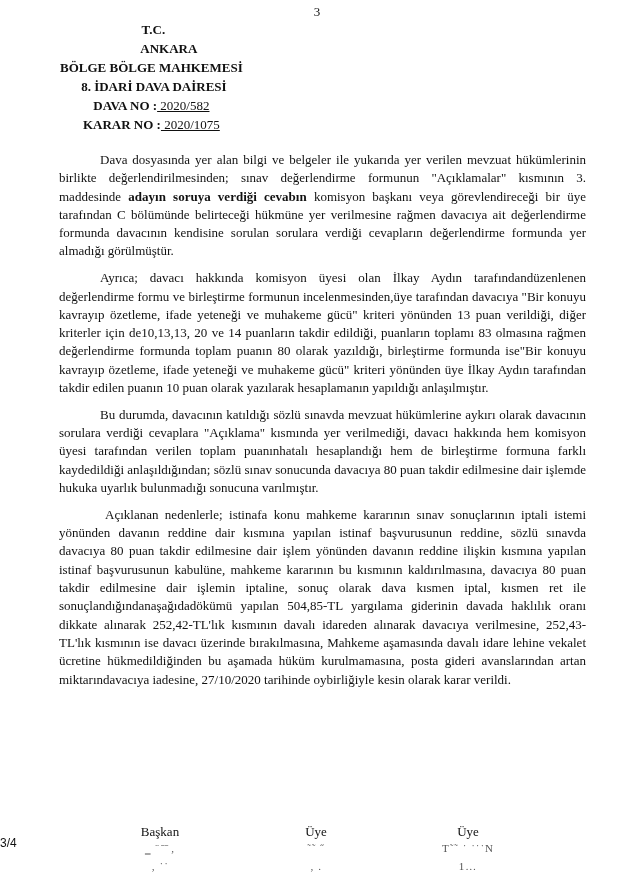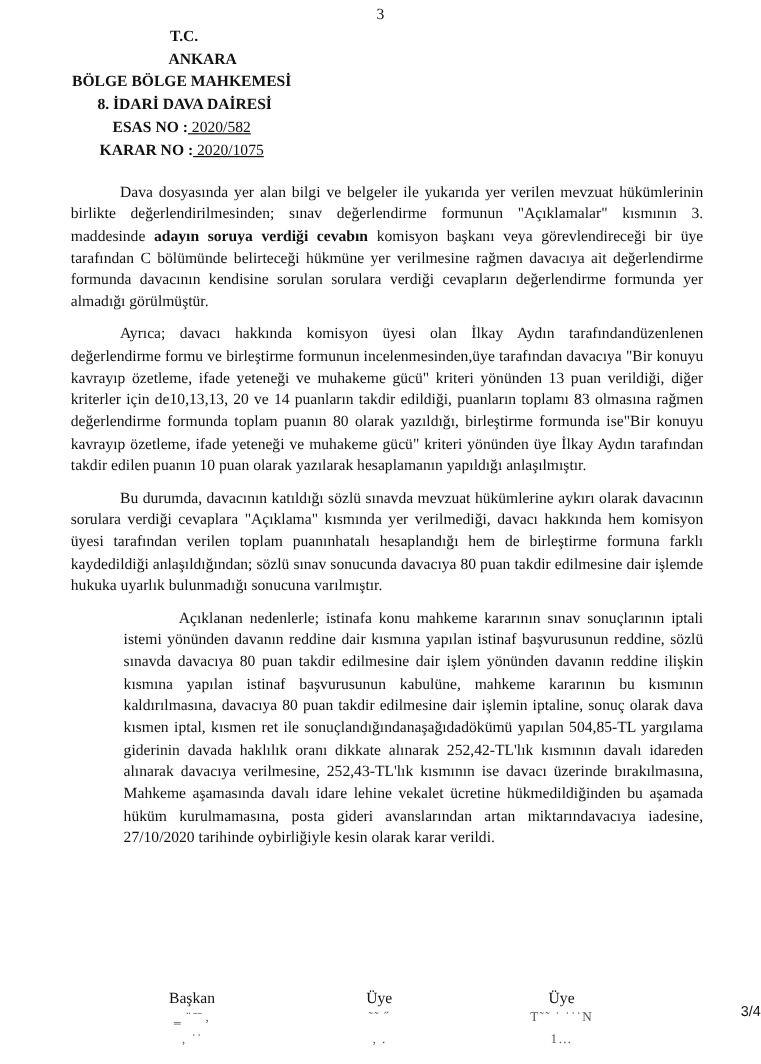--- a/index.html
+++ b/index.html
@@ -8,37 +8,37 @@
   .page-num-top { position: absolute; top: 4px; left: 0; width: 634px; text-align: center; font-size: 13px; }
   .header { position: absolute; left: 60px; top: 20px; font-size: 13px; line-height: 19px; font-weight: bold; text-align: center; }
   .header div { white-space: nowrap; }
   .h-tc { padding-left: 4px; }
   .h-ankara { padding-left: 35px; }
   .h-daire { padding-left: 5px; }
   .h-norm { font-weight: normal; text-decoration: underline; }
   .body { position: absolute; left: 59px; top: 151px; width: 527px; font-size: 13px; line-height: 18.3px; }
   .body p { margin: 0 0 8.5px 0; text-align: justify; }
   .body p.ind { text-indent: 41px; }
-  .body p.ind2 { text-indent: 46px; margin-left: 44px; }
+  .body p.ind2 { text-indent: 46px; }
   .sig { position: absolute; top: 824px; font-size: 13px; text-align: center; width: 120px; line-height: 16px; }
   .sig .title { display: block; }
   .redact { display: block; color: #555; font-size: 11px; letter-spacing: 1px; height: 18px; overflow: hidden; }
-  .page-num-bottom { position: absolute; top: 836px; left: 0; width: 634px; text-align: right; font-size: 12px; font-family: "Liberation Sans", sans-serif; }
+  .page-num-bottom { position: absolute; top: 836px; left: 0; width: 634px; text-align: left; font-size: 12px; font-family: "Liberation Sans", sans-serif; }
 </style>
 </head>
 <body>
 
 <div class="page-num-top">3</div>
 
 <div class="header">
   <div class="h-tc">T.C.</div>
   <div class="h-ankara">ANKARA</div>
   <div>BÖLGE BÖLGE MAHKEMESİ</div>
   <div class="h-daire">8. İDARİ DAVA DAİRESİ</div>
-  <div><span>ESAS NO :</span><span class="h-norm"> 2020/582</span></div>
+  <div><span>DAVA NO :</span><span class="h-norm"> 2020/582</span></div>
   <div><span>KARAR NO :</span><span class="h-norm"> 2020/1075</span></div>
 </div>
 
 <div class="body">
   <p class="ind"><span>Dava dosyasında yer alan bilgi ve belgeler ile yukarıda yer verilen mevzuat hükümlerinin birlikte değerlendirilmesinden; sınav değerlendirme formunun "Açıklamalar" kısmının 3. maddesinde </span><b>adayın soruya verdiği cevabın</b><span> komisyon başkanı veya görevlendireceği bir üye tarafından C bölümünde belirteceği hükmüne yer verilmesine rağmen davacıya ait değerlendirme formunda davacının kendisine sorulan sorulara verdiği cevapların değerlendirme formunda yer almadığı görülmüştür.</span></p>
   <p class="ind">Ayrıca; davacı hakkında komisyon üyesi olan İlkay Aydın tarafındandüzenlenen değerlendirme formu ve birleştirme formunun incelenmesinden,üye tarafından davacıya "Bir konuyu kavrayıp özetleme, ifade yeteneği ve muhakeme gücü" kriteri yönünden 13 puan verildiği, diğer kriterler için de10,13,13, 20 ve 14 puanların takdir edildiği, puanların toplamı 83 olmasına rağmen değerlendirme formunda toplam puanın 80 olarak yazıldığı, birleştirme formunda ise"Bir konuyu kavrayıp özetleme, ifade yeteneği ve muhakeme gücü" kriteri yönünden üye İlkay Aydın tarafından takdir edilen puanın 10 puan olarak yazılarak hesaplamanın yapıldığı anlaşılmıştır.</p>
   <p class="ind">Bu durumda, davacının katıldığı sözlü sınavda mevzuat hükümlerine aykırı olarak davacının sorulara verdiği cevaplara "Açıklama" kısmında yer verilmediği, davacı hakkında hem komisyon üyesi tarafından verilen toplam puanınhatalı hesaplandığı hem de birleştirme formuna farklı kaydedildiği anlaşıldığından; sözlü sınav sonucunda davacıya 80 puan takdir edilmesine dair işlemde hukuka uyarlık bulunmadığı sonucuna varılmıştır.</p>
   <p class="ind2">Açıklanan nedenlerle; istinafa konu mahkeme kararının sınav sonuçlarının iptali istemi yönünden davanın reddine dair kısmına yapılan istinaf başvurusunun reddine, sözlü sınavda davacıya 80 puan takdir edilmesine dair işlem yönünden davanın reddine ilişkin kısmına yapılan istinaf başvurusunun kabulüne, mahkeme kararının bu kısmının kaldırılmasına, davacıya 80 puan takdir edilmesine dair işlemin iptaline, sonuç olarak dava kısmen iptal, kısmen ret ile sonuçlandığındanaşağıdadökümü yapılan 504,85-TL yargılama giderinin davada haklılık oranı dikkate alınarak 252,42-TL'lık kısmının davalı idareden alınarak davacıya verilmesine, 252,43-TL'lık kısmının ise davacı üzerinde bırakılmasına, Mahkeme aşamasında  davalı idare lehine vekalet ücretine hükmedildiğinden bu aşamada hüküm kurulmamasına, posta gideri avanslarından artan miktarındavacıya iadesine, 27/10/2020 tarihinde oybirliğiyle kesin olarak karar verildi.</p>
 </div>
 

